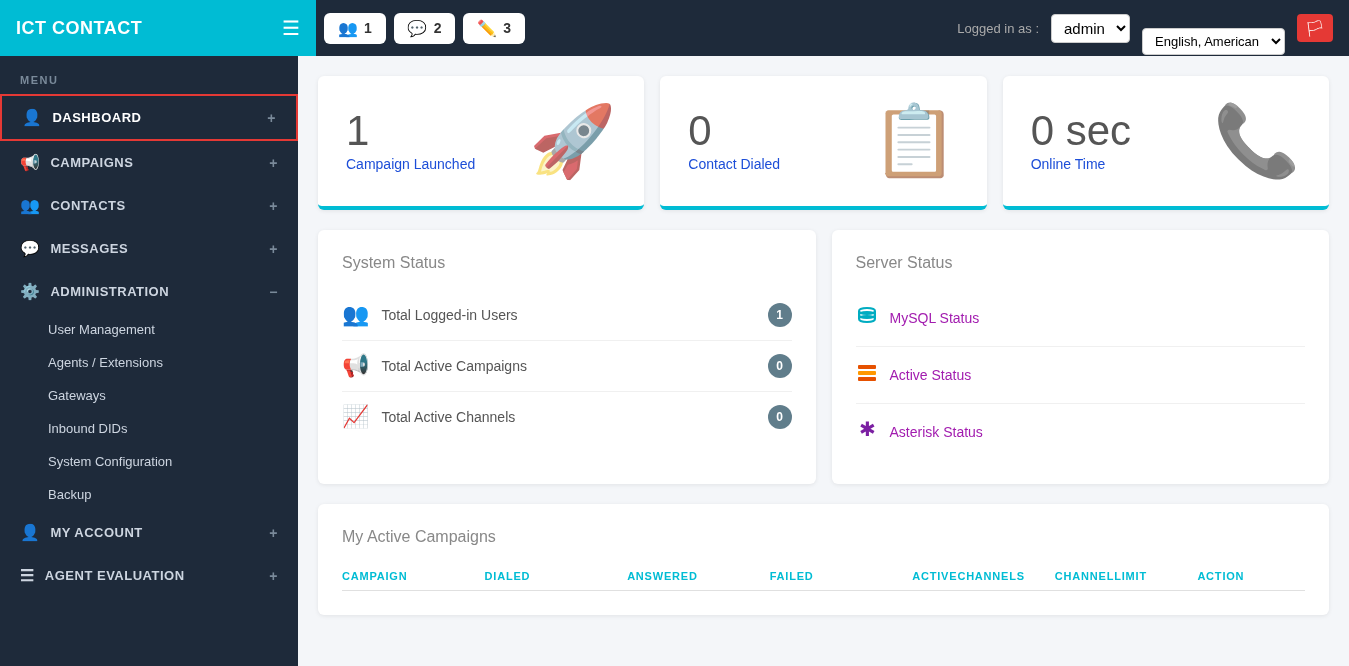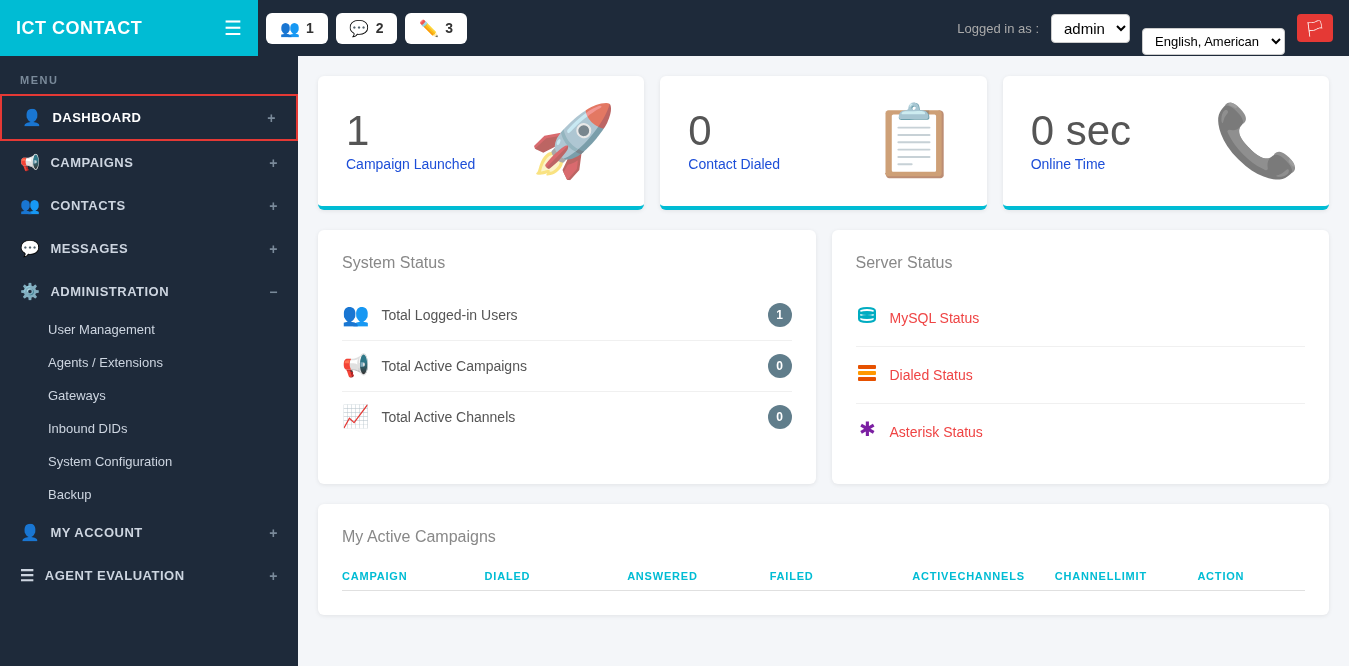--- a/index.html
+++ b/index.html
@@ -10,21 +10,21 @@
       background: #1e2a3a;
       height: 56px;
       display: flex;
       align-items: center;
       padding: 0 16px;
       gap: 8px;
       flex-shrink: 0;
     }
     .brand-area {
       background: #00bcd4;
-      width: 258px;
+      width: 316px;
       height: 56px;
       display: flex;
       align-items: center;
       padding: 0 16px;
       margin-left: -16px;
       flex-shrink: 0;
     }
     .brand-title {
       color: white;
       font-size: 18px;
@@ -230,21 +230,21 @@
     
     .server-status-row {
       display: flex;
       align-items: center;
       padding: 14px 0;
       border-bottom: 1px solid #f0f0f0;
       gap: 12px;
     }
     .server-status-row:last-child { border-bottom: none; }
     .srv-icon { font-size: 22px; }
-    .srv-label { font-size: 14px; color: #ef4444; }
+    .srv-label { font-size: 14px; color: #a21caf; }
 
     
     .campaigns-card {
       background: white;
       border-radius: 6px;
       padding: 24px;
       box-shadow: 0 1px 4px rgba(0,0,0,0.08);
     }
     .campaigns-title {
       font-size: 16px;
@@ -442,21 +442,21 @@
           <span class="srv-label">MySQL Status</span>
         </div>
         <div class="server-status-row">
           <span class="srv-icon apache-icon">
             <svg width="22" height="22" viewBox="0 0 22 22">
               <rect x="2" y="4" width="18" height="4" rx="1" fill="#e65100"></rect>
               <rect x="2" y="10" width="18" height="4" rx="1" fill="#ff9800"></rect>
               <rect x="2" y="16" width="18" height="4" rx="1" fill="#e65100"></rect>
             </svg>
           </span>
-          <span class="srv-label">Dialed Status</span>
+          <span class="srv-label">Active Status</span>
         </div>
         <div class="server-status-row">
           <span class="srv-icon asterisk-icon">
             <svg width="22" height="22" viewBox="0 0 22 22">
               <text x="3" y="18" font-size="20" fill="#7b1fa2">✱</text>
             </svg>
           </span>
           <span class="srv-label">Asterisk Status</span>
         </div>
       </div>

